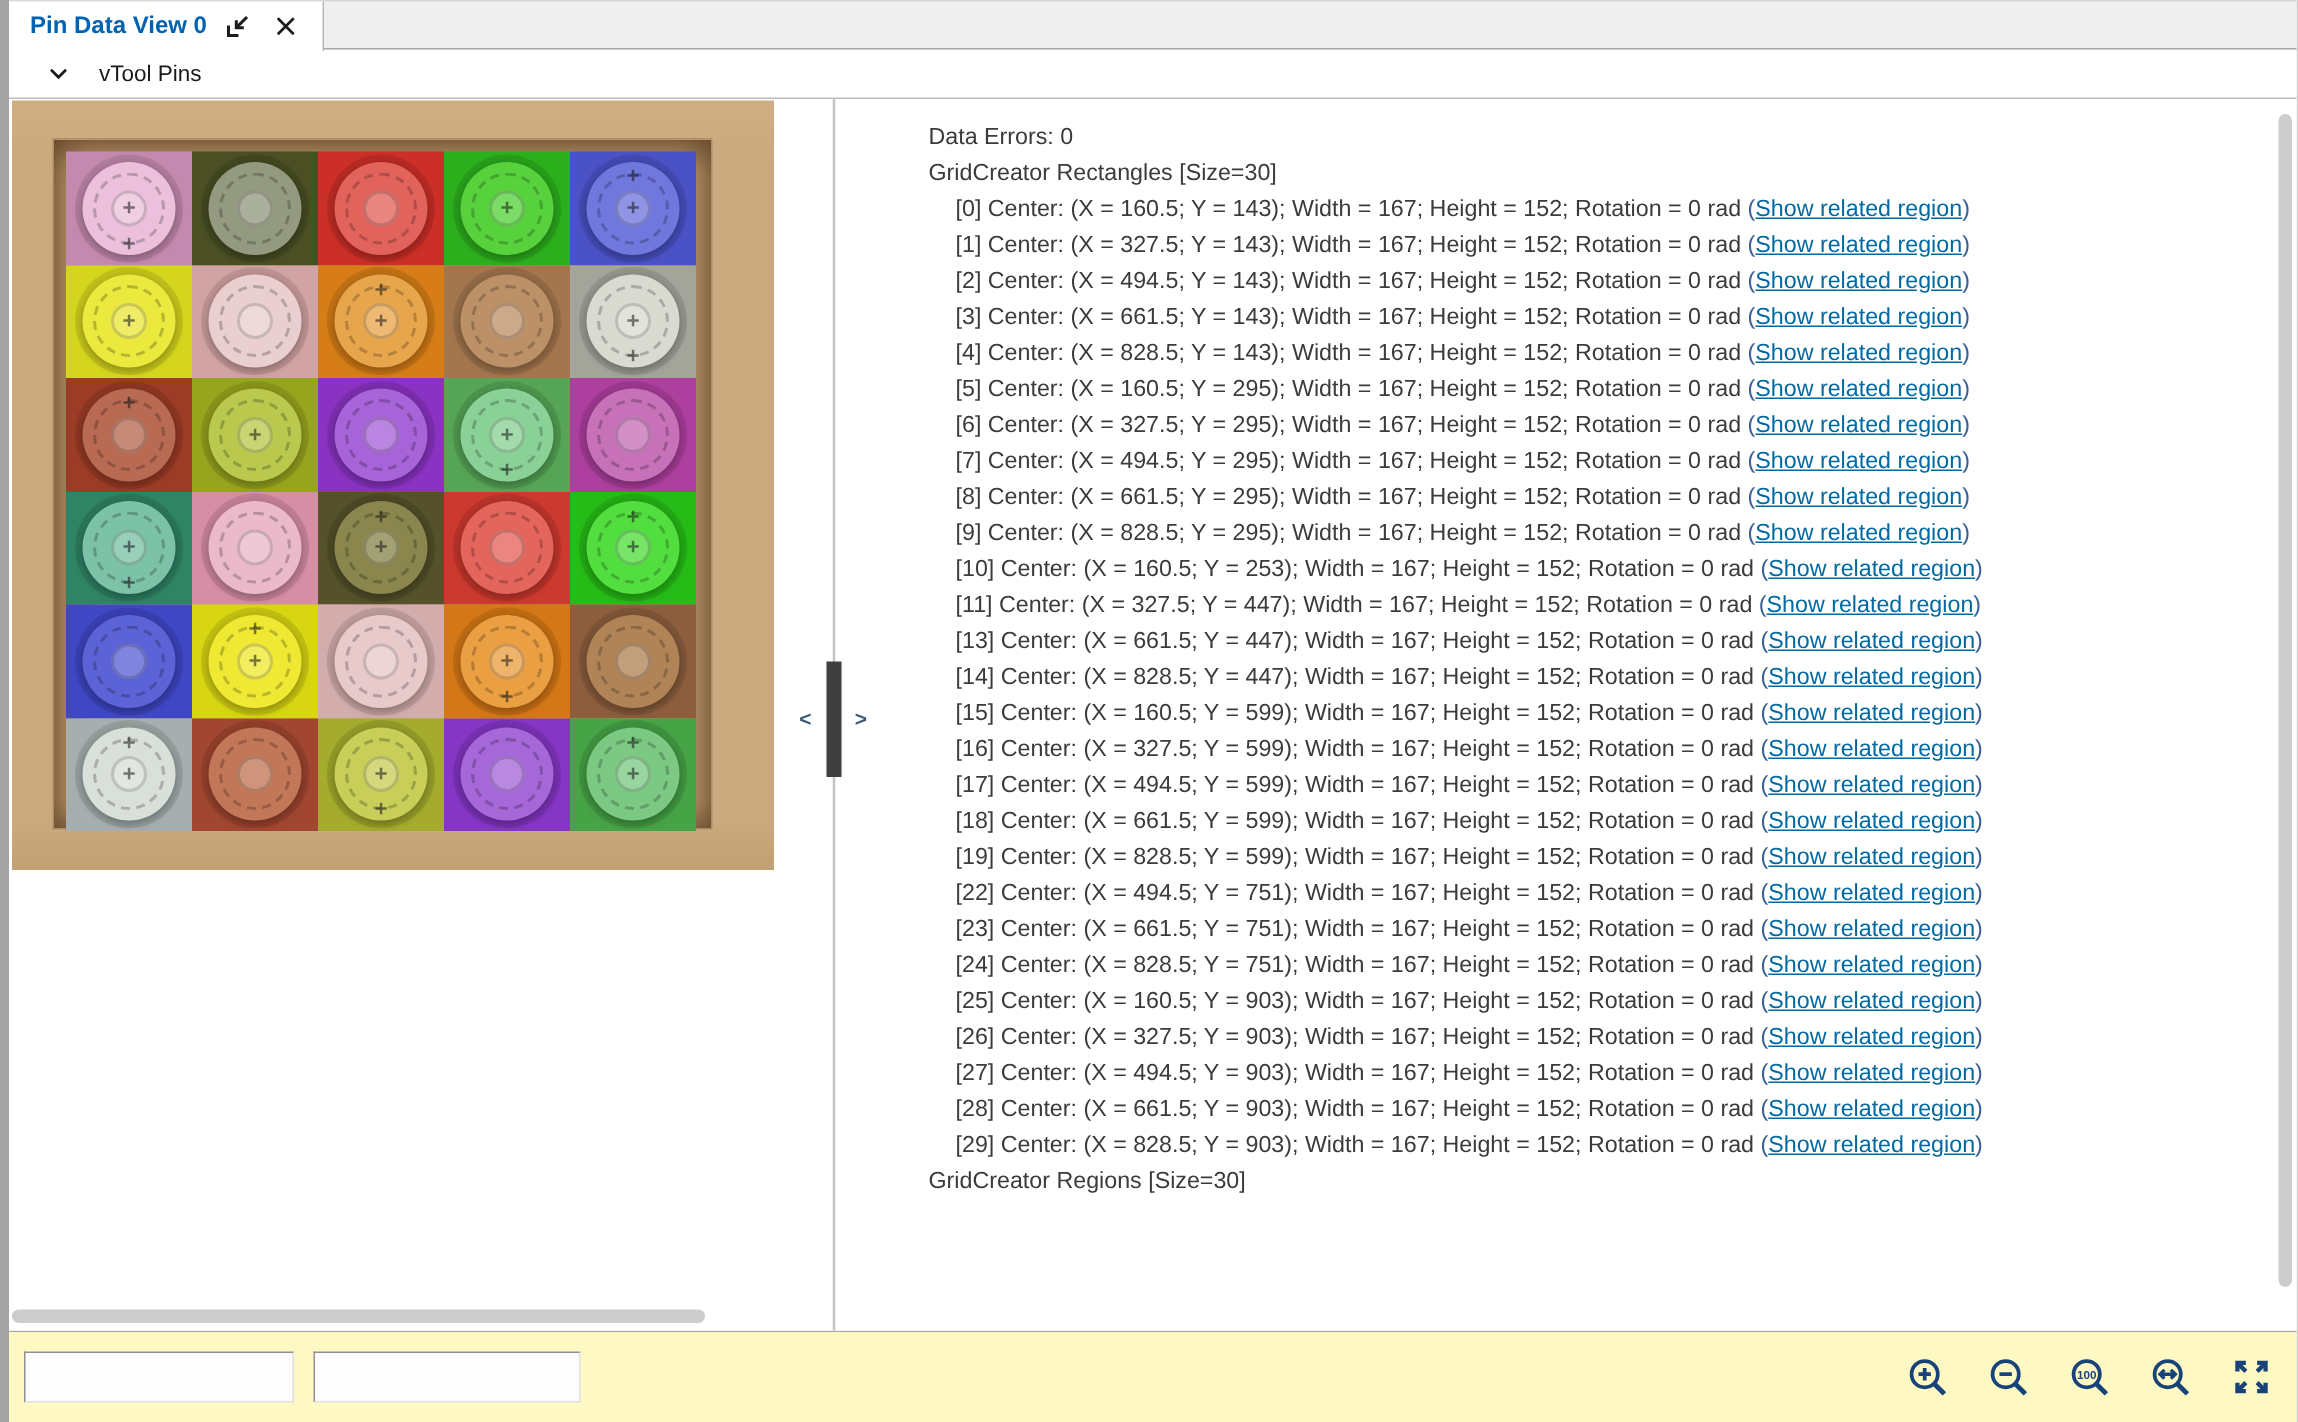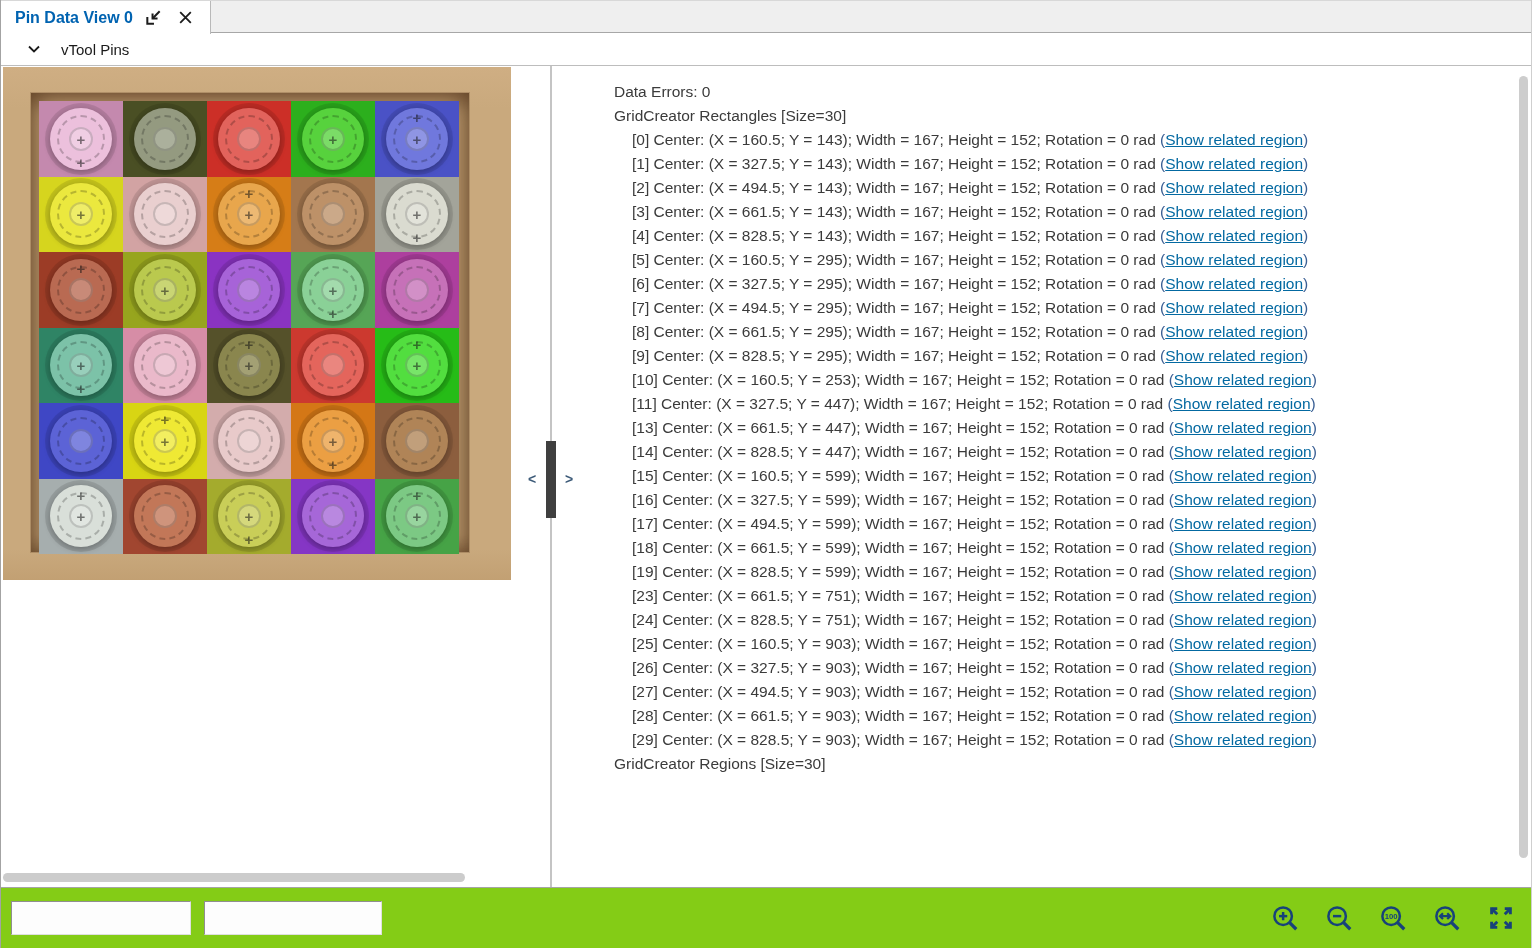--- a/index.html
+++ b/index.html
@@ -1,20 +1,20 @@
 <!DOCTYPE html>
 <html><head>
 <meta charset="utf-8">
 <style>
   * { box-sizing: border-box; margin: 0; padding: 0; }
   html,body { width:1532px; height:948px; overflow:hidden; }
   body { font-family: "Liberation Sans", sans-serif; background:#fff; }
 
   .app { width:1532px; height:948px; display:flex; flex-direction:column;
-         border-left:1px solid #a3a3a3; border-right:1px solid #cfcfcf; }
+         border-left:6px solid #a3a3a3; border-right:1px solid #cfcfcf; }
 
   
   .tabstrip { height:33px; background:#efefef; border-top:1px solid #d8d8d8;
               border-bottom:1px solid #a7a7a7; display:flex; position:relative; z-index:2; }
   .tab { width:210px; height:33px; background:#ffffff; display:flex; align-items:center;
          padding:0 8px 0 14px; border-right:1px solid #b9b9b9; gap:10px; }
   .tab-title { color:#0063b1; font-size:16px; font-weight:600; white-space:nowrap; }
   .tab-icon { display:flex; align-items:center; justify-content:center; width:22px; height:22px; cursor:pointer; }
 
   
@@ -69,21 +69,21 @@
   .split-btn.right { left:559px; top:402px; }
 
   
   .data-text { padding:14px 0 0 62px; font-size:15.5px; line-height:24px; color:#3b3b3b; }
   .line { white-space:nowrap; height:24px; }
   .entry { padding-left:18px; }
   .link-group { color:#3a5f94; }
   .link-group a { color:#0369a1; text-decoration:underline; cursor:pointer; }
 
   
-  .statusbar { height:61px; background:#84cc16; border-top:1px solid #a5a5a5;
+  .statusbar { height:61px; background:#fef9c3; border-top:1px solid #a5a5a5;
                display:flex; align-items:center; padding:0 14px 0 10px; gap:13px; }
   .status-field { width:180px; height:34px; background:#fdfdfd;
                border:1px solid; border-color:#8f8f8f #dfdfdf #dfdfdf #8f8f8f; }
   .status-field + .status-field { width:178px; }
   .zoom-toolbar { margin-left:auto; display:flex; align-items:center; gap:22px; }
   .tool-btn { width:32px; height:32px; display:flex; align-items:center; justify-content:center;
               cursor:pointer; }
 </style>
 </head>
 <body>
@@ -270,20 +270,21 @@
             <div class="line entry"><span>[9] Center: (X = 828.5; Y = 295); Width = 167; Height = 152; Rotation = 0 rad</span><span class="link-group"> (<a>Show related region</a>)</span></div>
             <div class="line entry"><span>[10] Center: (X = 160.5; Y = 253); Width = 167; Height = 152; Rotation = 0 rad</span><span class="link-group"> (<a>Show related region</a>)</span></div>
             <div class="line entry"><span>[11] Center: (X = 327.5; Y = 447); Width = 167; Height = 152; Rotation = 0 rad</span><span class="link-group"> (<a>Show related region</a>)</span></div>
             <div class="line entry"><span>[13] Center: (X = 661.5; Y = 447); Width = 167; Height = 152; Rotation = 0 rad</span><span class="link-group"> (<a>Show related region</a>)</span></div>
             <div class="line entry"><span>[14] Center: (X = 828.5; Y = 447); Width = 167; Height = 152; Rotation = 0 rad</span><span class="link-group"> (<a>Show related region</a>)</span></div>
             <div class="line entry"><span>[15] Center: (X = 160.5; Y = 599); Width = 167; Height = 152; Rotation = 0 rad</span><span class="link-group"> (<a>Show related region</a>)</span></div>
             <div class="line entry"><span>[16] Center: (X = 327.5; Y = 599); Width = 167; Height = 152; Rotation = 0 rad</span><span class="link-group"> (<a>Show related region</a>)</span></div>
             <div class="line entry"><span>[17] Center: (X = 494.5; Y = 599); Width = 167; Height = 152; Rotation = 0 rad</span><span class="link-group"> (<a>Show related region</a>)</span></div>
             <div class="line entry"><span>[18] Center: (X = 661.5; Y = 599); Width = 167; Height = 152; Rotation = 0 rad</span><span class="link-group"> (<a>Show related region</a>)</span></div>
             <div class="line entry"><span>[19] Center: (X = 828.5; Y = 599); Width = 167; Height = 152; Rotation = 0 rad</span><span class="link-group"> (<a>Show related region</a>)</span></div>
+            <div class="line entry"><span>[22] Center: (X = 494.5; Y = 751); Width = 167; Height = 152; Rotation = 0 rad</span><span class="link-group"> (<a>Show related region</a>)</span></div>
             <div class="line entry"><span>[23] Center: (X = 661.5; Y = 751); Width = 167; Height = 152; Rotation = 0 rad</span><span class="link-group"> (<a>Show related region</a>)</span></div>
             <div class="line entry"><span>[24] Center: (X = 828.5; Y = 751); Width = 167; Height = 152; Rotation = 0 rad</span><span class="link-group"> (<a>Show related region</a>)</span></div>
             <div class="line entry"><span>[25] Center: (X = 160.5; Y = 903); Width = 167; Height = 152; Rotation = 0 rad</span><span class="link-group"> (<a>Show related region</a>)</span></div>
             <div class="line entry"><span>[26] Center: (X = 327.5; Y = 903); Width = 167; Height = 152; Rotation = 0 rad</span><span class="link-group"> (<a>Show related region</a>)</span></div>
             <div class="line entry"><span>[27] Center: (X = 494.5; Y = 903); Width = 167; Height = 152; Rotation = 0 rad</span><span class="link-group"> (<a>Show related region</a>)</span></div>
             <div class="line entry"><span>[28] Center: (X = 661.5; Y = 903); Width = 167; Height = 152; Rotation = 0 rad</span><span class="link-group"> (<a>Show related region</a>)</span></div>
             <div class="line entry"><span>[29] Center: (X = 828.5; Y = 903); Width = 167; Height = 152; Rotation = 0 rad</span><span class="link-group"> (<a>Show related region</a>)</span></div>
           </div>
         <div class="line">GridCreator Regions [Size=30]</div>
       </div>

